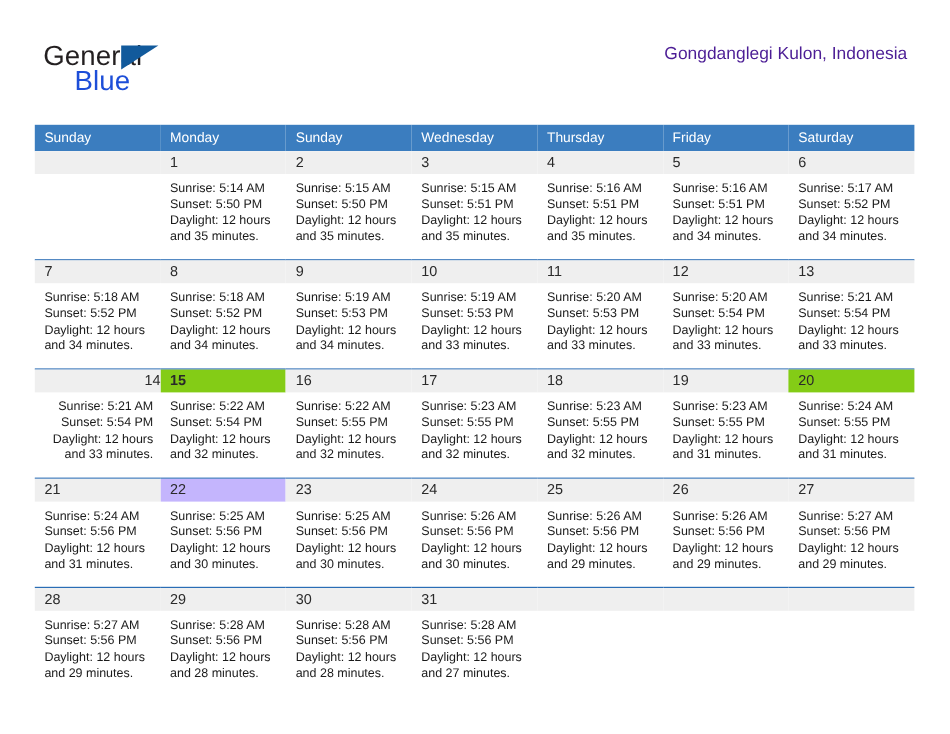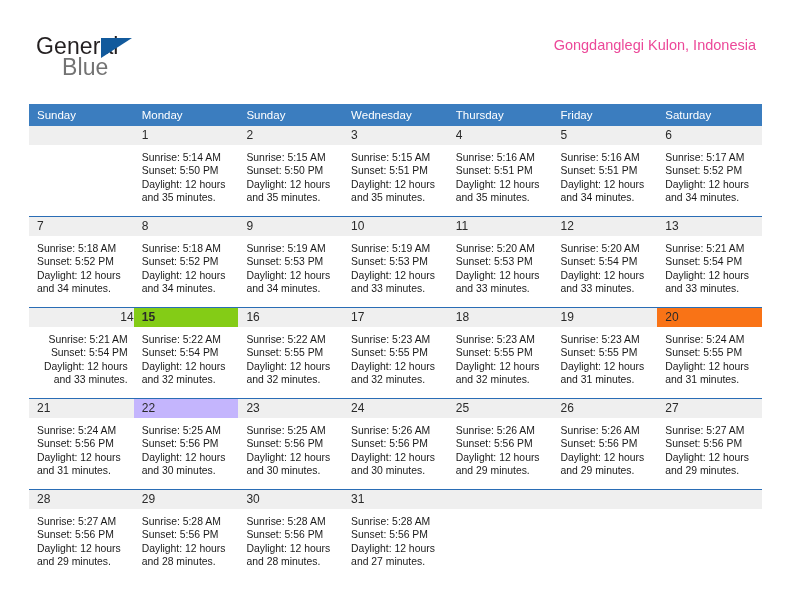--- a/index.html
+++ b/index.html
@@ -75,21 +75,21 @@
   .cal-title {
     font-size: 27px;
     font-weight: normal;
     color: #222222;
     line-height: 34px;
     white-space: nowrap;
   }
   .cal-subtitle {
     margin-top: 8px;
     font-size: 14.5px;
-    color: #ec4899;
+    color: #4c1d95;
     line-height: 18px;
     white-space: nowrap;
   }
 
   
   .calendar {
     position: absolute;
     left: 29px;
     top: 104px;
     width: 733px;
@@ -154,21 +154,21 @@
 </head>
 <body>
 
 <div id="page">
 
   <div class="header">
 
     <div class="brand">
       <span class="brand-general">General</span>
       <span class="brand-triangle" style="border-left-color: rgb(18, 90, 156);"></span>
-      <span class="brand-blue" style="color: #737373;">Blue</span>
+      <span class="brand-blue" style="color: #1d4ed8;">Blue</span>
     </div>
 
     <div class="title-block">
       <div class="cal-subtitle">Gongdanglegi Kulon, Indonesia</div>
     </div>
 
   </div>
 
   <div class="calendar">
     <table class="cal">
@@ -407,21 +407,21 @@
                 <div class="cell-body">
                   <div>Sunrise: 5:23 AM</div>
                   <div>Sunset: 5:55 PM</div>
                   <div>Daylight: 12 hours</div>
                   <div>and 31 minutes.</div>
                 </div>
               </div>
             </td>
             <td style="border-top-color: rgb(42, 109, 181);">
               <div class="cell-inner">
-                <div class="daynum-band" style="background: #f97316;">20</div>
+                <div class="daynum-band" style="background: #84cc16;">20</div>
                 <div class="cell-body">
                   <div>Sunrise: 5:24 AM</div>
                   <div>Sunset: 5:55 PM</div>
                   <div>Daylight: 12 hours</div>
                   <div>and 31 minutes.</div>
                 </div>
               </div>
             </td>
           </tr>
           <tr class="week-row">

